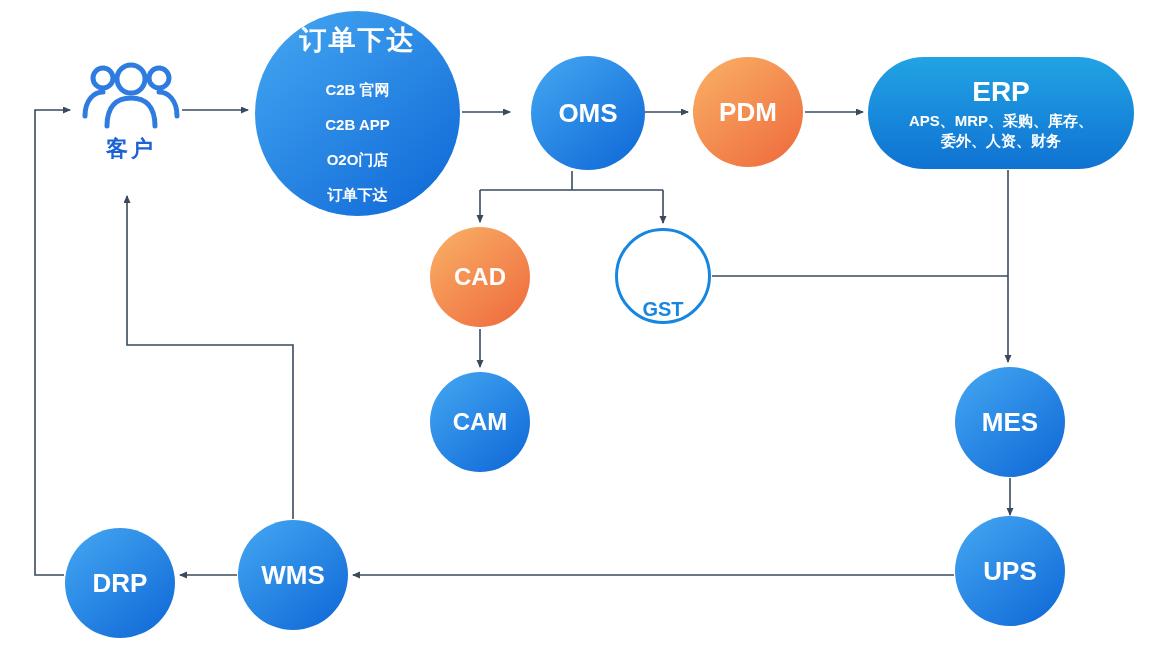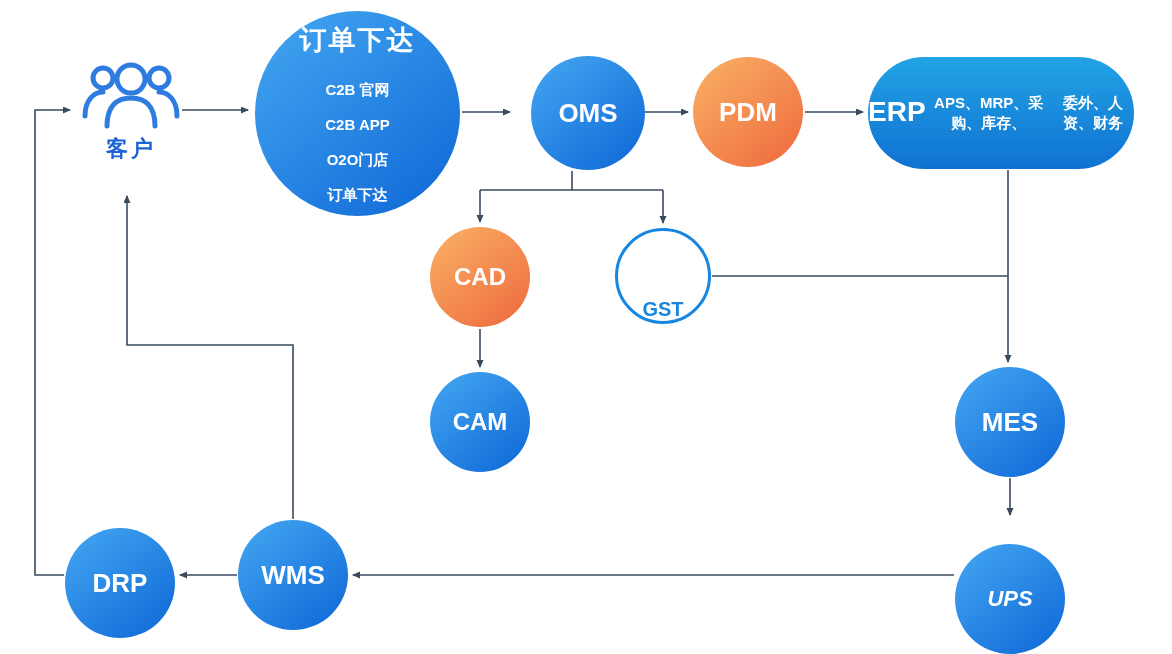--- a/index.html
+++ b/index.html
@@ -22,35 +22,35 @@
   .order { left:255px; top:11px; width:205px; height:205px; }
   .order-title { font-size:27px; letter-spacing:2px; margin-bottom:7px; }
   .order-line  { font-size:15px; line-height:21px; font-weight:bold; }
 
   .oms { left:531px; top:56px;  width:114px; height:114px; font-size:26px; }
   .pdm { left:693px; top:57px;  width:110px; height:110px; font-size:26px; }
 
   .erp {
     position:absolute; left:868px; top:57px; width:266px; height:112px;
     border-radius:56px; background:linear-gradient(180deg, var(--erp_light), var(--erp_dark));
-    display:flex; flex-direction:row; align-items:center; justify-content:center;
+    display:flex; flex-direction:column; align-items:center; justify-content:center;
     color:#fff; font-weight:bold; text-align:center;
   }
   .erp-title { font-size:28px; margin-bottom:3px; }
   .erp-sub   { font-size:15px; line-height:20px; font-weight:bold; }
 
   .cad { left:430px; top:227px; width:100px; height:100px; font-size:24px; }
   .gst {
     left:615px; top:228px; width:96px; height:96px; font-size:20px;
     background:#ffffff; border:3px solid var(--gst_ring); color:var(--gst_ring);justify-content:flex-end;
   }
   .cam { left:430px; top:372px; width:100px; height:100px; font-size:24px; }
 
   .mes { left:955px; top:367px; width:110px; height:110px; font-size:26px; }
-  .ups { left:955px; top:544px; width:110px; height:110px; font-size:22px;font-style:italic; }
+  .ups { left:955px; top:516px; width:110px; height:110px; font-size:26px; }
   .wms { left:238px; top:520px; width:110px; height:110px; font-size:26px; }
   .drp { left:65px;  top:528px; width:110px; height:110px; font-size:26px; }
 
   .customer {
     position:absolute; left:76px; top:52px; width:110px;
     display:flex; flex-direction:column; align-items:center;
   }
   .customer-label {
     margin-top:2px; font-size:22px; font-weight:bold; letter-spacing:3px;
     color:var(--customer_text);

